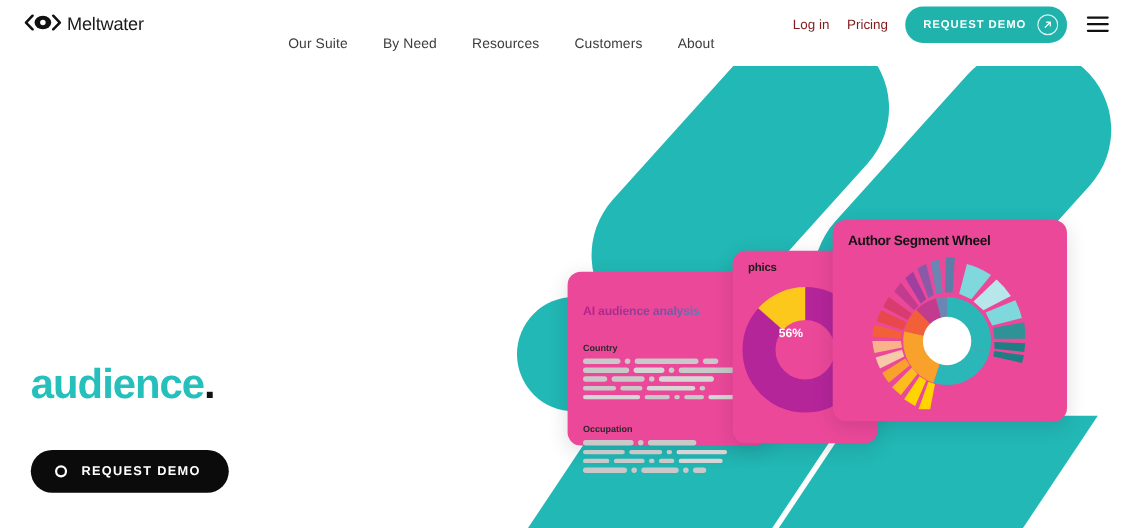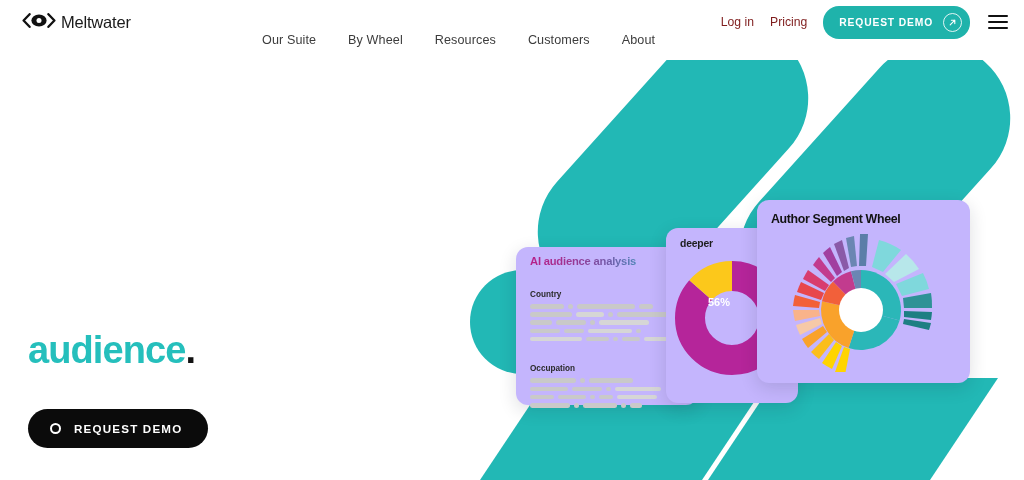--- a/index.html
+++ b/index.html
@@ -69,26 +69,26 @@
   }
   .btn-demo-hero .lbl {
     font-size: 11.6px; font-weight: 700; color:#fff; letter-spacing: 1.2px; white-space:nowrap;
   }
 
   
   .hero-art { position:absolute; left: 470px; top: 60px; width: 554px; height: 420px; overflow:hidden; }
   .hero-art svg { position:absolute; left:0; top:0; }
 
   .card {
-    position:absolute; background:#c4b5fd; border-radius: 12px;
+    position:absolute; background:#ec4899; border-radius: 12px;
     box-shadow: 0 5px 18px rgba(20,30,40,.14);
   }
 
   
-  .card-ai { left: 46px; top: 187px; width: 182px; height: 158px; padding: 8px 14px 0 14px; }
+  .card-ai { left: 46px; top: 187px; width: 182px; height: 158px; padding: 30px 14px 0 14px; }
   .ai-title {
     font-size: 11.2px; font-weight: 700; letter-spacing:-0.2px;
     background: linear-gradient(90deg,#B7208A 0%, #A3308F 22%, #6E5AA8 52%, #2FB4C2 88%);
     -webkit-background-clip: text; background-clip:text; color: transparent;
     margin-bottom: 9px;
   }
   .ai-sub { font-size: 8.2px; font-weight: 600; color:#2a2a2a; margin: 23px 0 5px 0; }
   .sk-row { display:flex; gap: 4px; margin-bottom: 3.6px; align-items:center; }
   .sk { height: 4.6px; border-radius: 2.5px; background:#C9C9C9; }
   .sk.lt { background:#D6D6D6; }
@@ -118,21 +118,21 @@
           <path d="M26.4 1.2 L32.4 7.5 L26.4 13.8" fill="none" stroke="#111" stroke-width="2.3" stroke-linecap="round" stroke-linejoin="round"></path>
           <ellipse cx="17" cy="7.5" rx="7.6" ry="6.1" fill="#111"></ellipse>
           <circle cx="17" cy="7.5" r="2.5" fill="#fff"></circle>
         </svg>
       </span>
       <span class="brand-name">Meltwater</span>
     </a>
 
     <div class="nav-center">
       <a class="nav-link">Our Suite</a>
-      <a class="nav-link">By Wheel</a>
+      <a class="nav-link">By Need</a>
       <a class="nav-link">Resources</a>
       <a class="nav-link">Customers</a>
       <a class="nav-link">About</a>
     </div>
 
     <div class="nav-right">
       <a class="nav-link-sm">Log in</a>
       <a class="nav-link-sm">Pricing</a>
       <button class="btn-demo-nav">
         <span class="lbl">REQUEST DEMO</span>
@@ -241,21 +241,21 @@
           <span class="sk" style="width:40px"></span>
             <span class="sk" style="width:5px"></span>
             <span class="sk" style="width:34px"></span>
             <span class="sk" style="width:5px"></span>
             <span class="sk" style="width:12px"></span>
         </div>
       </div>
     </div>
 
     <div class="card card-donut">
-      <div class="donut-title">deeper</div>
+      <div class="donut-title">phics</div>
       <div class="donut-wrap">
         <svg width="120" height="120" viewBox="0 0 120 120">
 
           <circle cx="60" cy="60" r="42" fill="none" stroke="#B5259A" stroke-width="30" stroke-dasharray="228 36" stroke-dashoffset="0" transform="rotate(-90 60 60)"></circle>
 
           <circle cx="60" cy="60" r="42" fill="none" stroke="#FCC81B" stroke-width="30" stroke-dasharray="36 228" stroke-dashoffset="-228" transform="rotate(-90 60 60)"></circle>
           <text x="36" y="48" class="donut-pct" font-size="11" font-weight="700" fill="#ffffff" font-family="Liberation Sans, sans-serif">56%</text>
         </svg>
       </div>
     </div>

